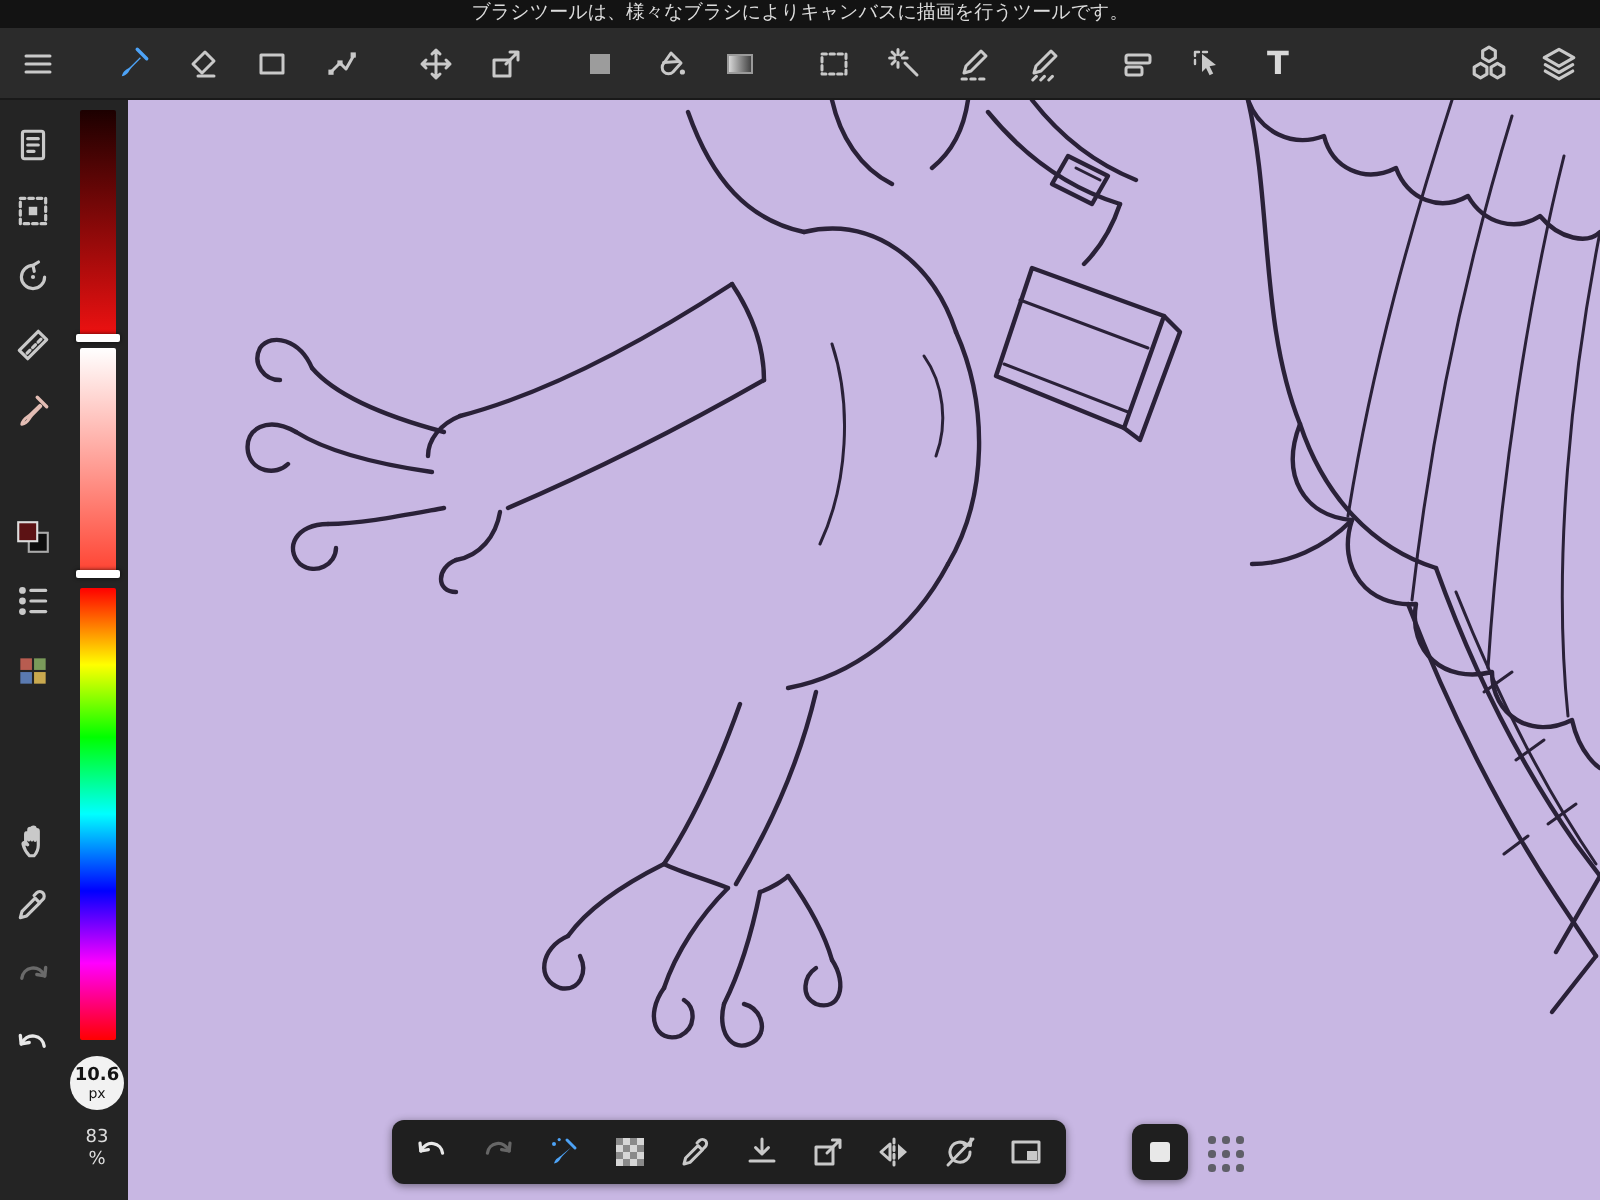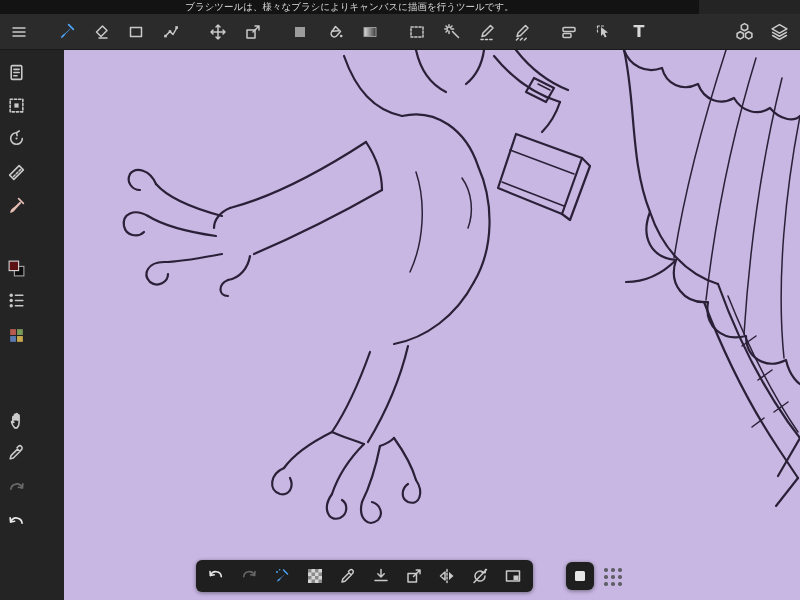--- a/index.html
+++ b/index.html
@@ -1,19 +1,19 @@
 <!DOCTYPE html>
 <html><head>
 <meta charset="utf-8">
 <style>
   * { margin:0; padding:0; box-sizing:border-box; }
   html,body { width:800px; height:600px; overflow:hidden; font-family:"DejaVu Sans","Liberation Sans",sans-serif; background:#1a1a1a; }
   .app { position:relative; width:800px; height:600px; background:#242424; }
 
-  .tipbar { position:absolute; left:0; top:0; width:699px; height:14px; background:#131313;
+  .tipbar { position:absolute; left:0; top:0; width:800px; height:14px; background:#131313;
             color:#dcdcdc; font-size:9.5px; line-height:14px; text-align:center; }
 
   .toolbar { position:absolute; left:0; top:14px; width:800px; height:36px; background:#2b2b2b;
              display:flex; align-items:center; gap:5px; padding-left:4px; border-bottom:1px solid #191919; }
   .tbtn { width:30px; height:30px; display:flex; align-items:center; justify-content:center; flex:0 0 auto; border-radius:4px; }
   .gsep { margin-left:12px; }
   .spacer { flex:1; }
   .ic { stroke:#c9c9c9; fill:none; stroke-width:1.5; stroke-linecap:round; stroke-linejoin:round; }
   .ttool { color:#d8d8d8; font-size:16px; font-weight:bold; }
 
@@ -257,20 +257,35 @@
       </svg>
     </div>
     <div class="sicon" style="top:462px">
       <svg width="19" height="19" viewBox="0 0 18 18" fill="none" stroke="#e8e8e8" stroke-width="1.6" stroke-linecap="round" stroke-linejoin="round">
         <path d="M3.5 8.5C4.5 6 7 4.3 9.7 4.8c2.5.4 4.3 2.4 4.6 4.8"></path>
           <path d="M3 4.5l.4 4 3.8-.7"></path>
       </svg>
     </div>
   </div>
 
+  <div class="colorcol">
+    <div class="slider sl-value"></div>
+    <div class="marker mk1"></div>
+    <div class="slider sl-tint"></div>
+    <div class="marker mk2"></div>
+    <div class="slider sl-hue"></div>
+    <div class="size-badge">
+      <span class="v">10.6</span>
+      <span class="u">px</span>
+    </div>
+    <div class="zoom">
+      <div>83</div>
+      <div>%</div>
+    </div>
+  </div>
 
   <div class="canvas">
     <svg width="736" height="550" viewBox="0 0 736 550">
 
       <g class="art">
         <path d="M302 92 C262 118 212 146 166 158"></path>
         <path d="M318 140 C276 164 232 186 190 204"></path>
         <path d="M166 158 C156 162 150 170 150 178"></path>
         <path d="M158 166 C128 158 104 148 92 134"></path>
         <path d="M92 134 C86 120 72 116 66 124 C62 132 68 140 76 140"></path>

